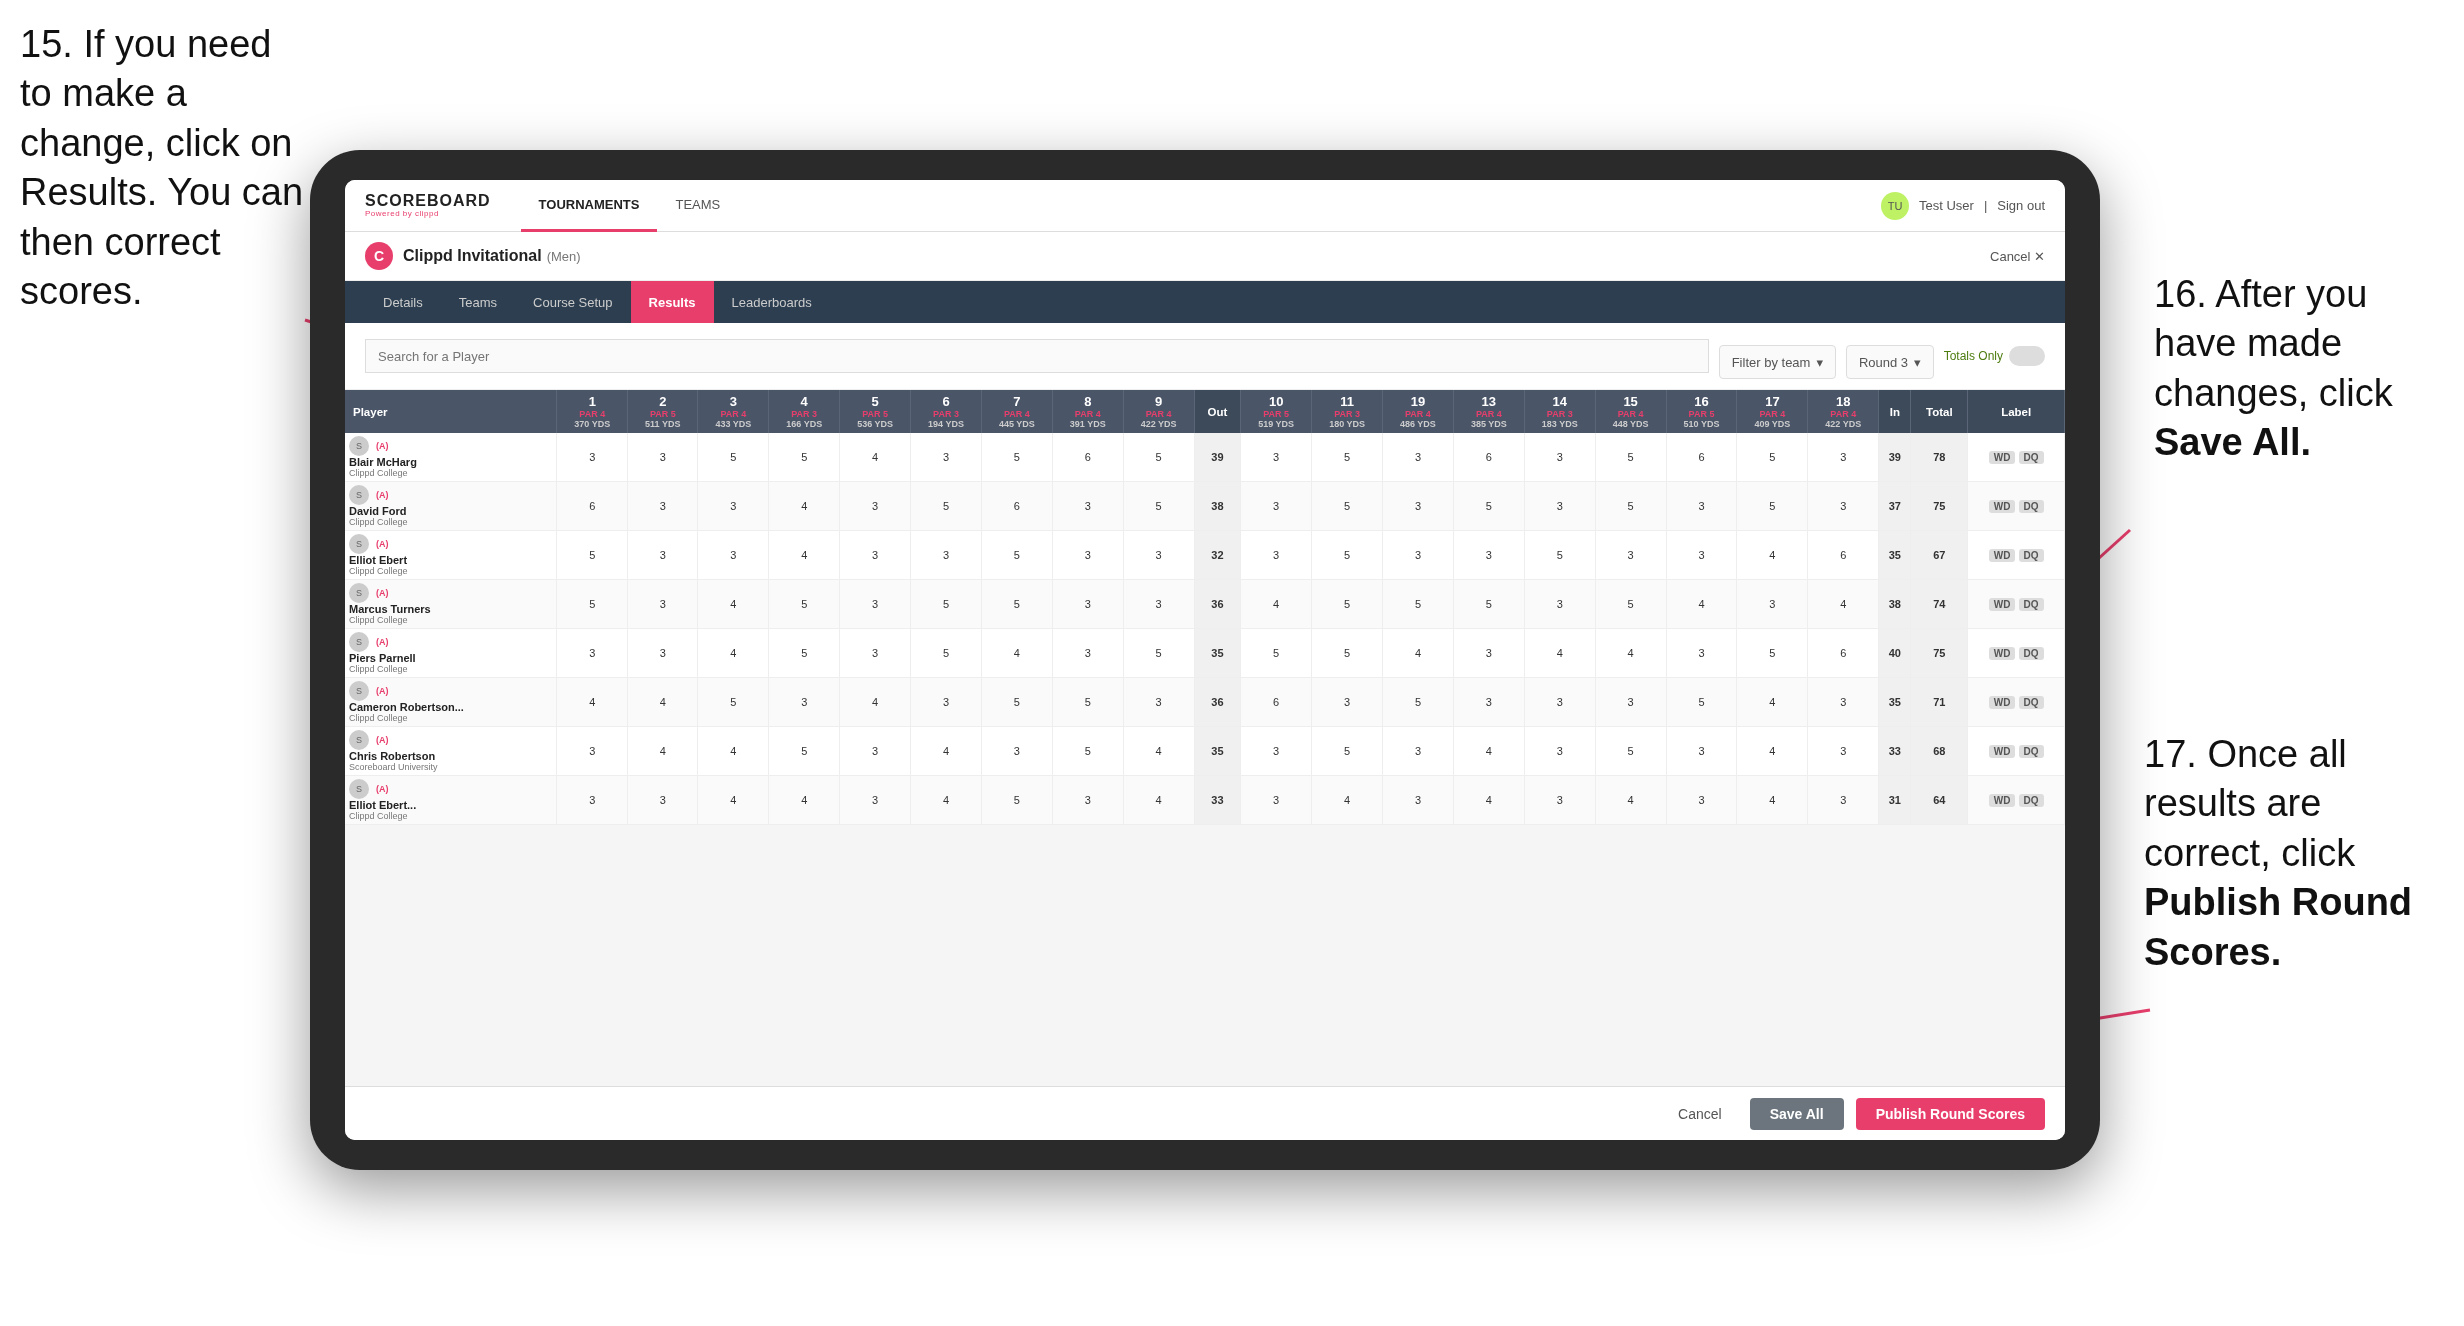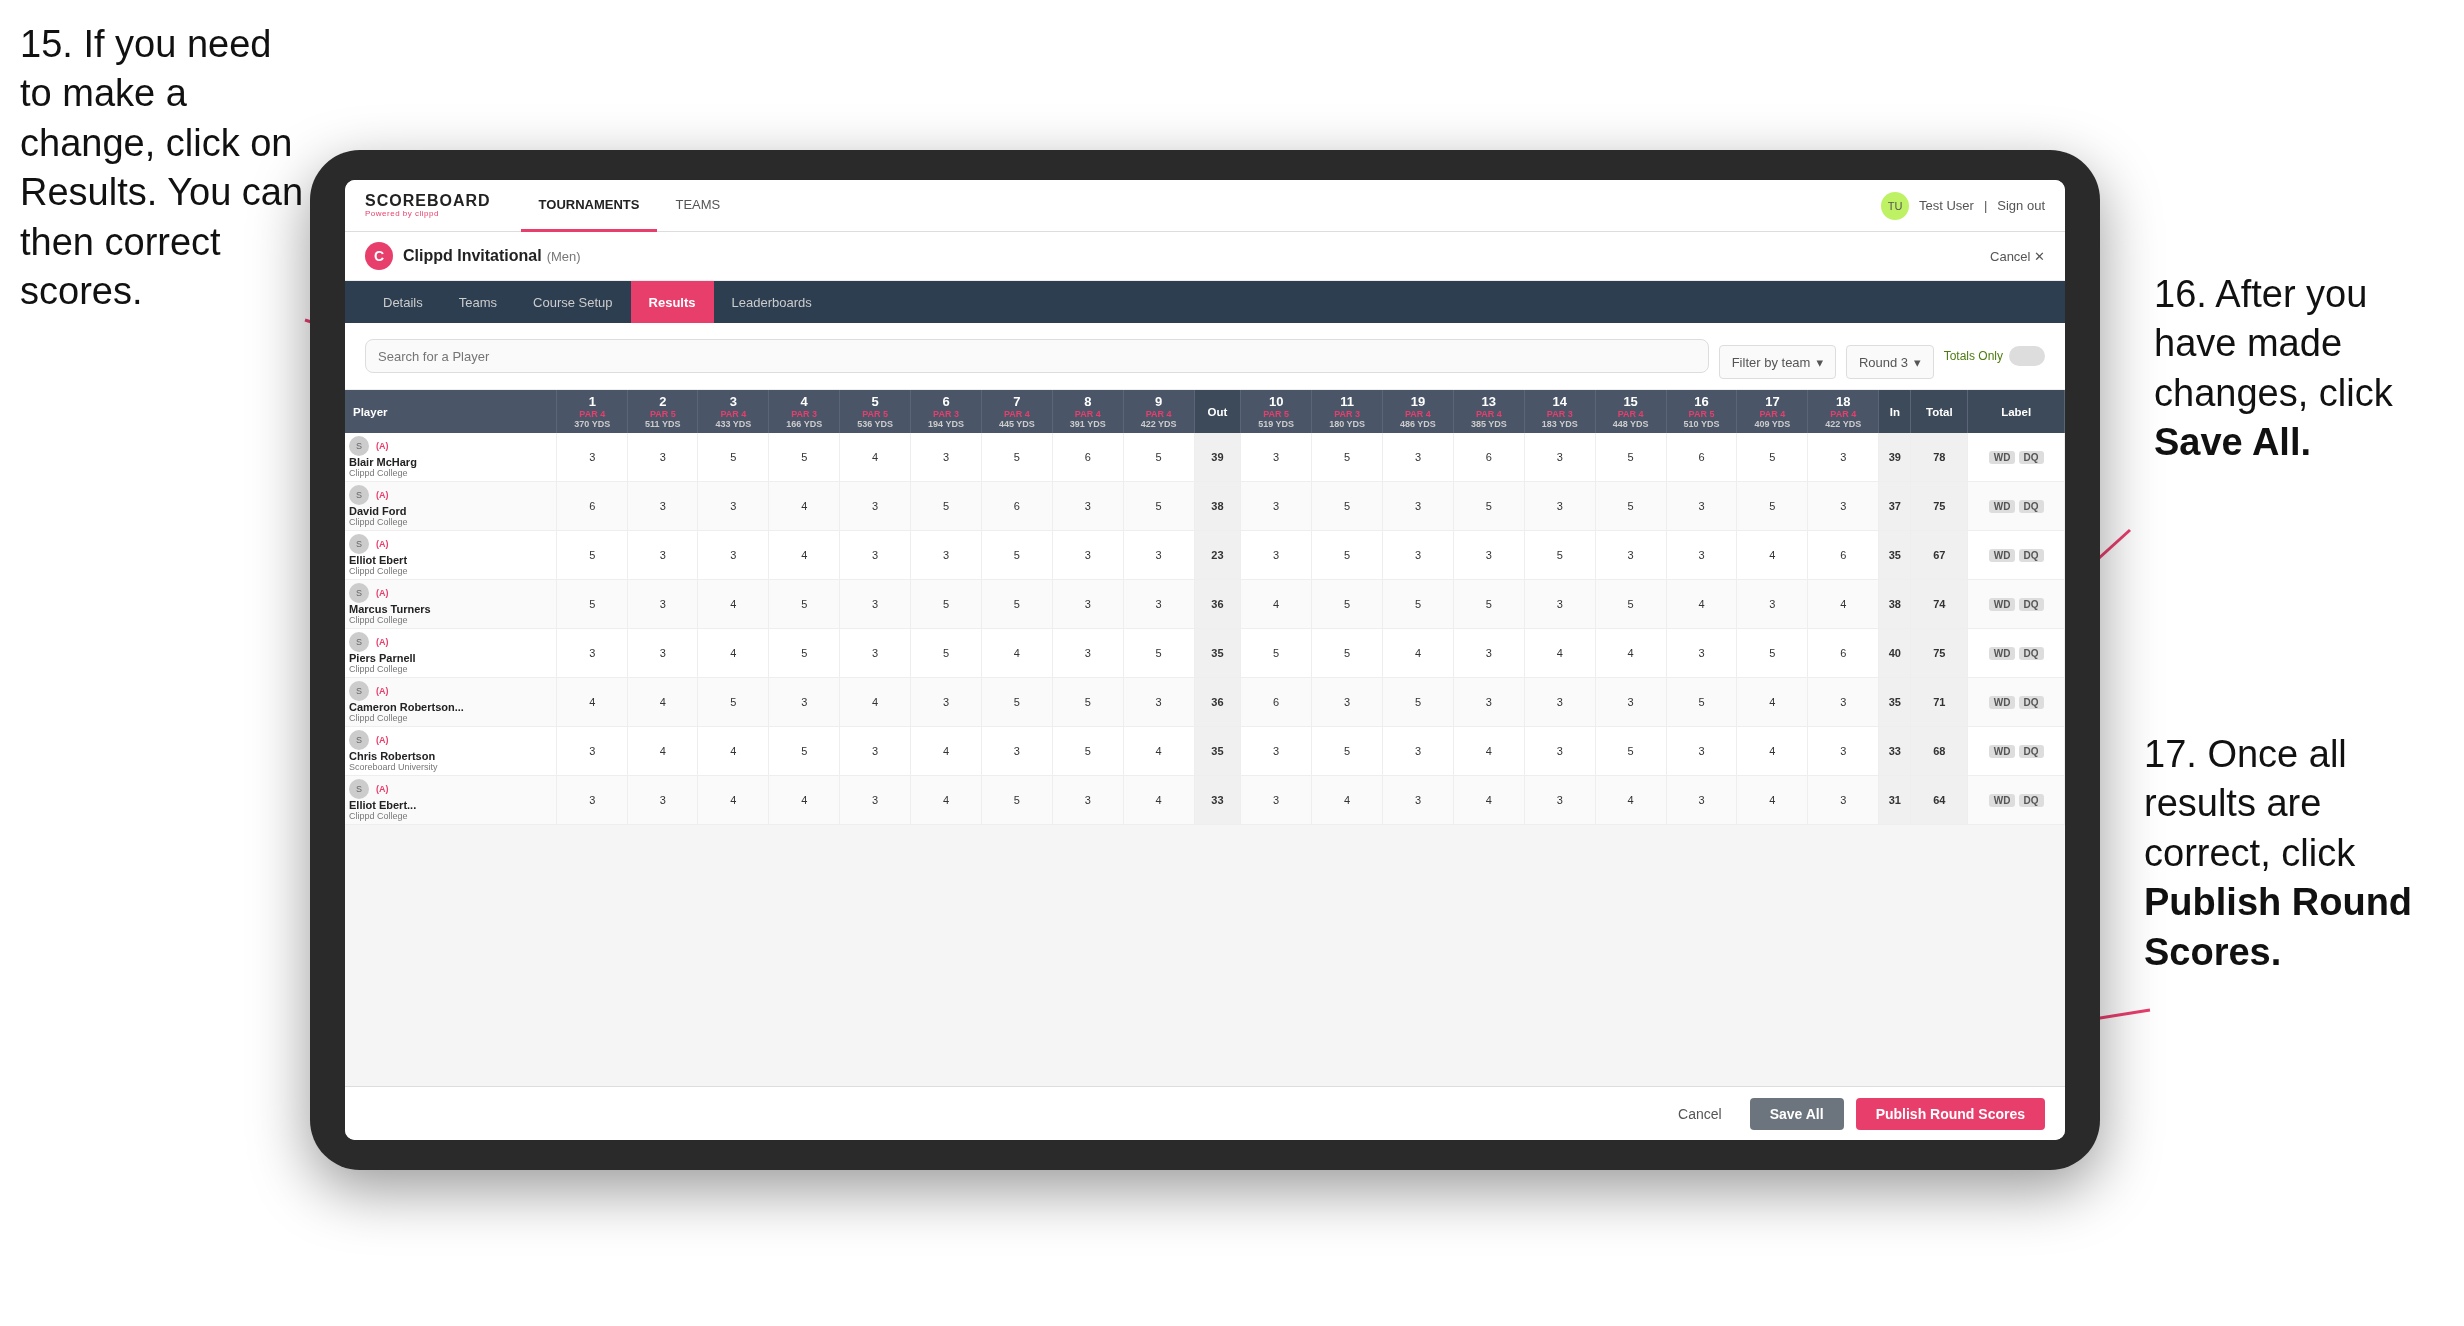--- a/index.html
+++ b/index.html
@@ -220,21 +220,21 @@
       display: flex;
       align-items: center;
       gap: 10px;
       border-bottom: 1px solid #eee;
       flex-shrink: 0;
     }
     .search-input {
       flex: 1;
       height: 34px;
       border: 1px solid #ddd;
-      border-radius: 8px;
+      border-radius: 0;
       padding: 0 12px;
       font-size: 13px;
       color: #999;
       background: #fafafa;
     }
     .filter-dropdown {
       height: 34px;
       border: 1px solid #ddd;
       border-radius: 4px;
       padding: 0 12px;
@@ -677,21 +677,21 @@
   </td>
               <td>5</td>
               <td>3</td>
               <td>3</td>
               <td>4</td>
               <td>3</td>
               <td>3</td>
               <td>5</td>
               <td>3</td>
               <td>3</td>
-              <td class="out-score">23</td>
+              <td class="out-score">32</td>
               <td>3</td>
               <td>5</td>
               <td>3</td>
               <td>3</td>
               <td>5</td>
               <td>3</td>
               <td>3</td>
               <td>4</td>
               <td>6</td>
               <td class="out-score">35</td>

